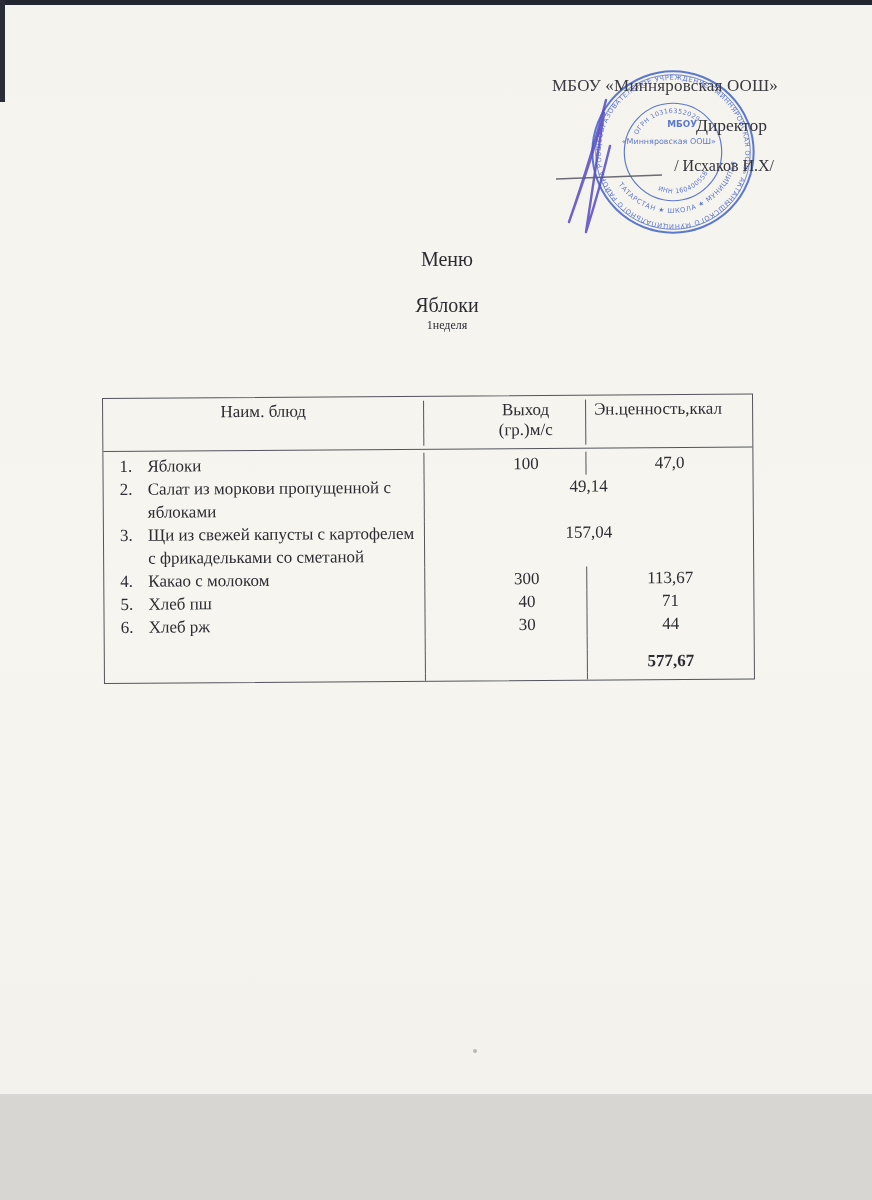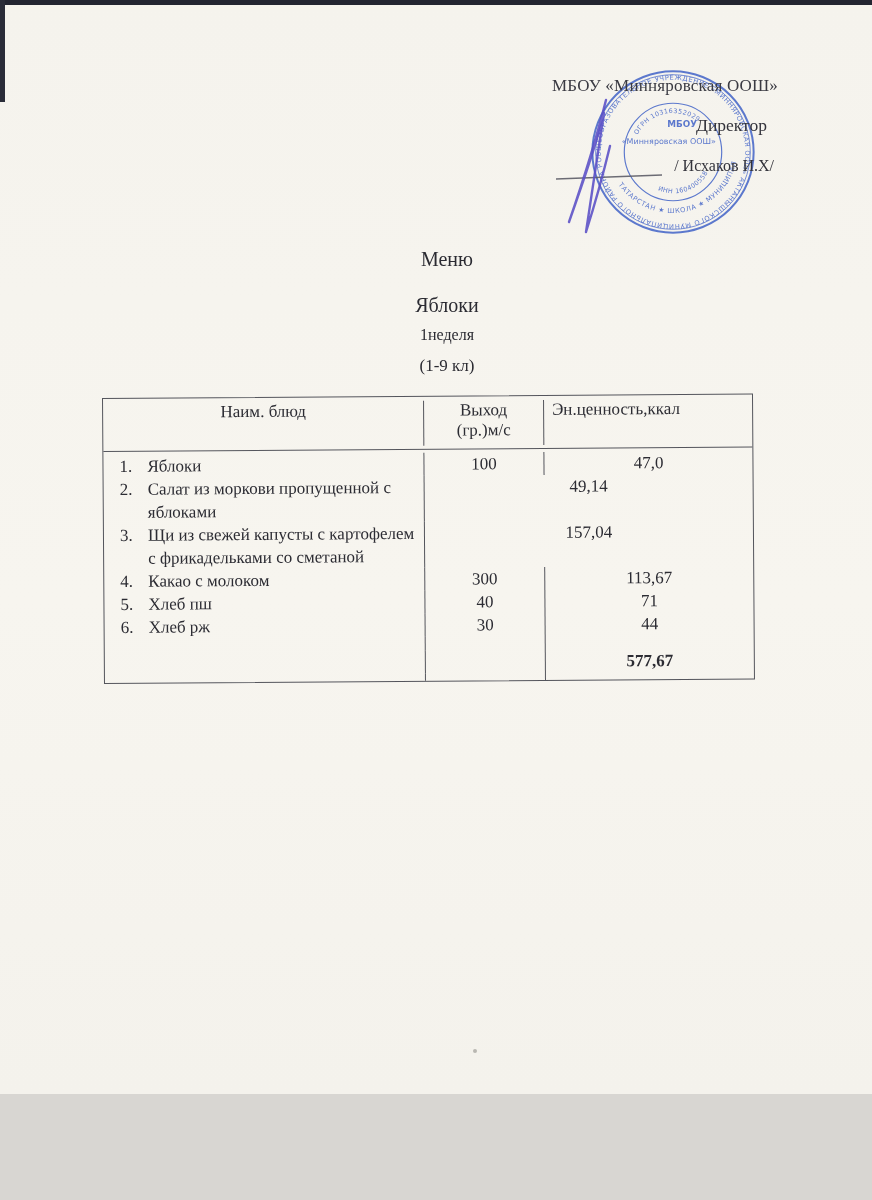--- a/index.html
+++ b/index.html
@@ -29,34 +29,34 @@
   .stamp text { fill:#3b5ec6; font-family:"DejaVu Sans", sans-serif; }
 
   
   .sig-overlay { position:absolute; left:0; top:0; width:872px; height:1200px; z-index:6; pointer-events:none; }
 
   
   .title { position:absolute; left:0; width:872px; text-align:center; font-weight:normal; color:#2b2b32; }
   .title span { display:inline-block; transform:translateX(11px); }
   .t-menu   { top:248px; font-size:20px; }
   .t-day    { top:294px; font-size:20px; }
-  .t-week   { top:318px; font-size:16px;margin-top:8px; }
+  .t-week   { top:318px; font-size:12px; }
   .t-grades { top:356px; font-size:17px; }
 
   
   .menu-table {
     position:absolute; left:102px; top:398px; width:651px;
     border:1px solid #54555c; box-sizing:border-box;
     transform:rotate(-0.4deg); transform-origin:0 0;
     font-size:17px; color:#2c2c33;
   }
   .t-row { display:flex; }
   .cell { box-sizing:border-box; }
   .col-a { width:321px; border-right:1px solid #54555c; }
-  .col-b { width:120px; border-right:1px solid #54555c; text-align:center; }
+  .col-b { width:120px; border-right:1px solid #54555c; text-align:center;margin-left:42px; }
   .col-c { flex:1; text-align:center; }
   .t-head { border-bottom:1px solid #54555c; line-height:20px; padding:4px 0 3px 0; min-height:45px; }
   .t-head .col-a { text-align:center; }
   .t-head .col-c { text-align:left; padding-left:8px; }
   .t-body { padding-top:3px; }
   .item-row { display:flex; line-height:23px; }
   .item-row .col-a { display:flex; padding-left:16px; }
   .c-num  { width:28px; flex:0 0 28px; }
   .c-lines { flex:1; }
   .c-lines div { white-space:nowrap; }
@@ -116,21 +116,20 @@
     <path d="M 556 179 L 662 175" stroke="#5c5c66" stroke-width="1.3" fill="none" opacity="0.9"></path>
     <path d="M 606 100 C 597 136 580 190 569 222
              M 569 222 C 579 193 595 150 604 113
              M 604 113 C 598 152 590 205 586 232
              M 586 232 C 594 207 603 175 610 146" stroke="#5a4ec6" stroke-width="2.4" fill="none" stroke-linecap="round" opacity="0.88"></path>
   </svg>
 
   <div class="title t-menu"><span>Меню</span></div>
   <div class="title t-day"><span>Яблоки</span></div>
   <div class="title t-week"><span>1неделя</span></div>
-  <div class="title t-grades"><span>(1-9 кл)</span></div>
 
   <div class="menu-table">
     <div class="t-row t-head">
       <div class="cell col-a">Наим. блюд</div>
       <div class="cell col-b">
         <div>Выход</div>
         <div>(гр.)м/с</div>
       </div>
       <div class="cell col-c">Эн.ценность,ккал</div>
     </div>

